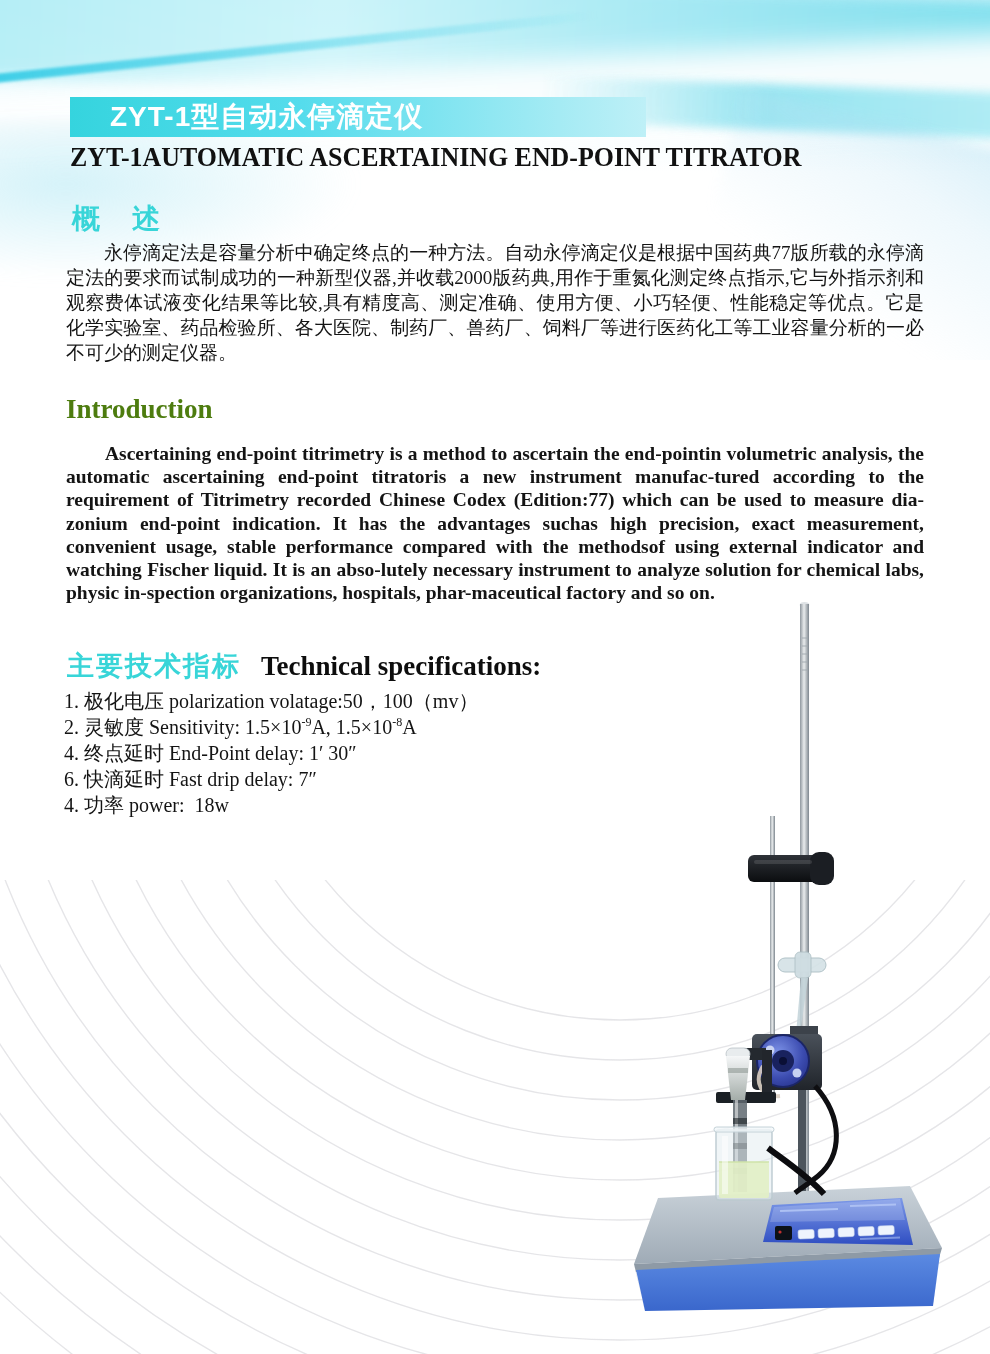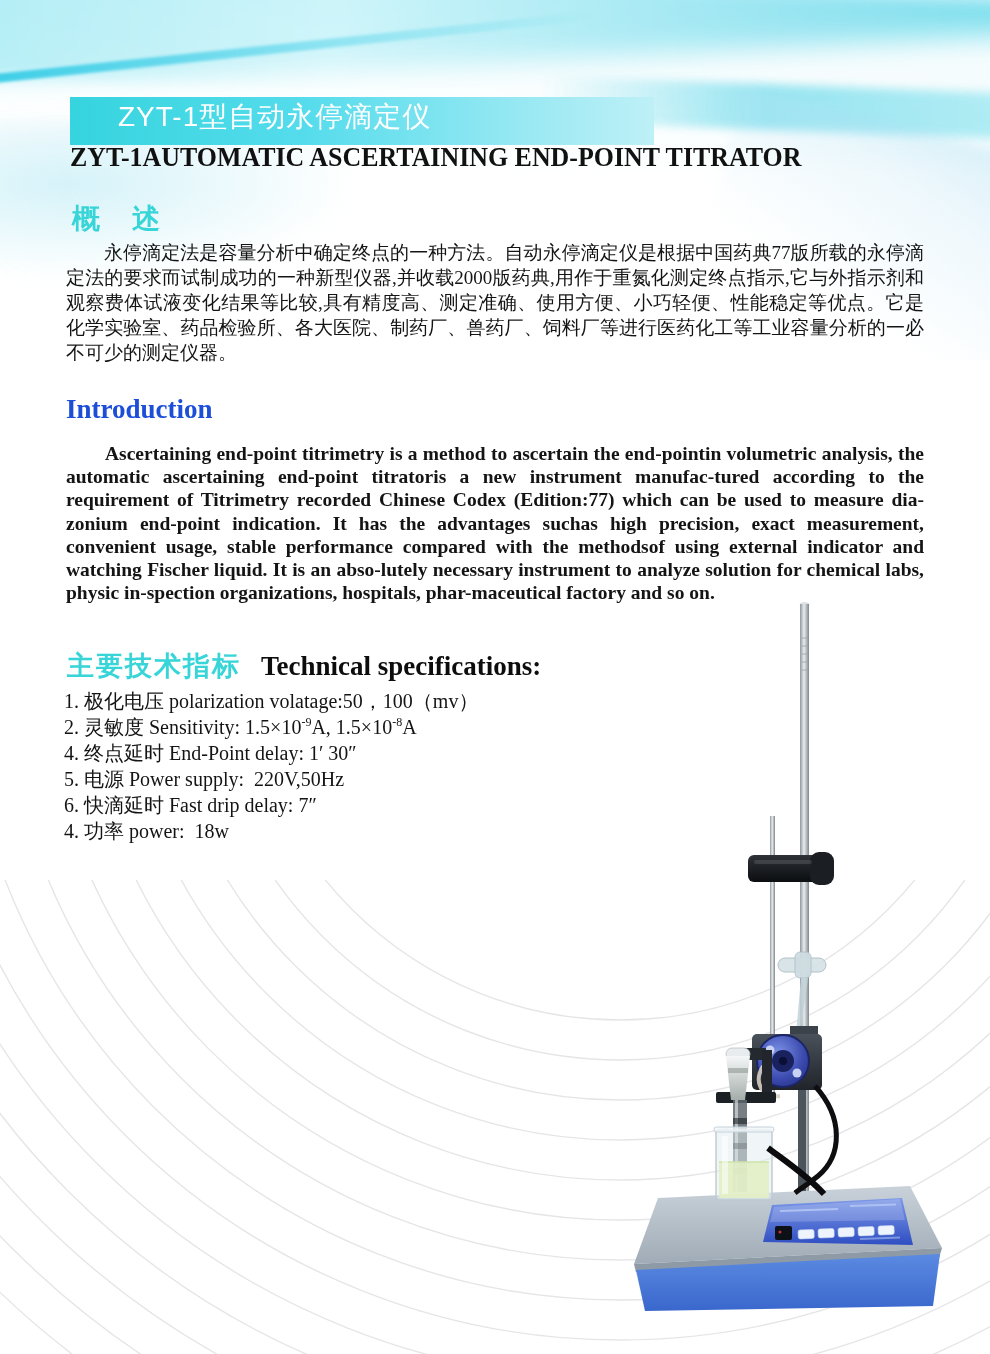--- a/index.html
+++ b/index.html
@@ -31,44 +31,44 @@
     transform:rotate(2.2deg);filter:blur(5px);opacity:.9;}
   .s-pale-right-diag{position:absolute;left:700px;top:140px;width:480px;height:300px;
     background:linear-gradient(200deg,rgba(150,214,238,.5) 0%,rgba(190,228,245,.25) 35%,rgba(255,255,255,0) 65%);
     transform:rotate(14deg);filter:blur(6px);}
   .s-left-soft{position:absolute;left:-60px;top:120px;width:420px;height:160px;
     background:radial-gradient(ellipse at 30% 40%,rgba(170,230,243,.5),rgba(255,255,255,0) 70%);filter:blur(8px);}
   
   .swoosh{position:absolute;left:0;top:880px;}
   
   .title-bar{
-    position:absolute;left:70px;top:97px;width:572px;height:48px;line-height:40px;
+    position:absolute;left:70px;top:97px;width:572px;height:40px;line-height:40px;
     background:linear-gradient(90deg,var(--title-bar-left) 0%,#55dcec 40%,#a5ebf4 85%,var(--title-bar-right) 100%);
     color:#ffffff;font-family:"Liberation Sans","DejaVu Sans",sans-serif;
-    font-weight:normal;font-size:28px;letter-spacing:1px;padding-left:12px;
+    font-weight:bold;font-size:28px;letter-spacing:1px;padding-left:4px;
   }
   .title-bar span{padding-left:36px;}
   .title-en{
     position:absolute;left:70px;top:142px;margin:0;
     font-size:27px;font-weight:bold;letter-spacing:0;white-space:nowrap;
     transform:scaleX(.96);transform-origin:left center;
   }
   .sec-zh{
     position:absolute;left:72px;margin:0;color:var(--accent-cyan);
     font-family:"Liberation Sans","DejaVu Sans",sans-serif;
     font-weight:bold;font-size:28px;letter-spacing:2px;
   }
   #overview-heading{top:200px;}
   .para{
     position:absolute;left:66px;width:858px;margin:0;
     text-align:justify;color:#141414;
   }
   #overview-para{top:240px;font-size:19px;line-height:25px;text-indent:2em;}
   .sec-en{
-    position:absolute;left:66px;margin:0;font-size:27px;font-weight:bold;color:#1d4ed8;
+    position:absolute;left:66px;margin:0;font-size:27px;font-weight:bold;color:#4d7c0f;
   }
   #intro-heading{top:394px;}
   #intro-para{top:442px;font-size:19.5px;line-height:23.2px;text-indent:2em;font-weight:bold;}
   .spec-head{position:absolute;left:67px;top:648px;white-space:nowrap;}
   .spec-head .zh{
     color:var(--accent-cyan);font-family:"Liberation Sans","DejaVu Sans",sans-serif;
     font-weight:bold;font-size:27px;letter-spacing:2px;
   }
   .spec-head .en{font-weight:bold;font-size:27px;color:#0d0d0d;margin-left:20px;}
   .spec-list{
@@ -125,21 +125,20 @@
   <h2 class="sec-en" id="intro-heading">Introduction</h2>
   <p class="para" id="intro-para">Ascertaining end-point titrimetry is a method to ascertain the end-pointin volumetric analysis, the automatic ascertaining end-point titratoris a new instrument manufac-tured according to the requirement of Titrimetry recorded Chinese Codex (Edition:77) which can be used to measure dia-zonium end-point indication. It has the advantages suchas high precision, exact measurement, convenient usage, stable performance compared with the methodsof using external indicator and watching Fischer liquid. It is an abso-lutely necessary instrument to analyze solution for chemical labs, physic in-spection organizations, hospitals, phar-maceutical factory and so on.</p>
 
   <div class="spec-head">
     <span class="zh">主要技术指标</span><span class="en">Technical specifications:</span>
   </div>
   <ul class="spec-list">
     <li>1. 极化电压 polarization volatage:50，100（mv）</li>
     <li><span>2. 灵敏度 Sensitivity: 1.5×10</span><sup>-9</sup><span>A, 1.5×10</span><sup>-8</sup><span>A</span></li>
     <li>4. 终点延时 End-Point delay: 1′ 30″</li>
-    <li>5. 电源 Power supply:  220V,50Hz</li>
     <li>6. 快滴延时 Fast drip delay: 7″</li>
     <li>4. 功率 power:  18w</li>
   </ul>
 
   <div class="device">
     <svg width="345" height="716" viewBox="0 0 345 716" aria-hidden="true">
       <defs>
         <linearGradient id="rodGrad" x1="0" y1="0" x2="1" y2="0">
           <stop offset="0" stop-color="#8f979e"></stop>
             <stop offset="0.45" stop-color="#e9eced"></stop>

